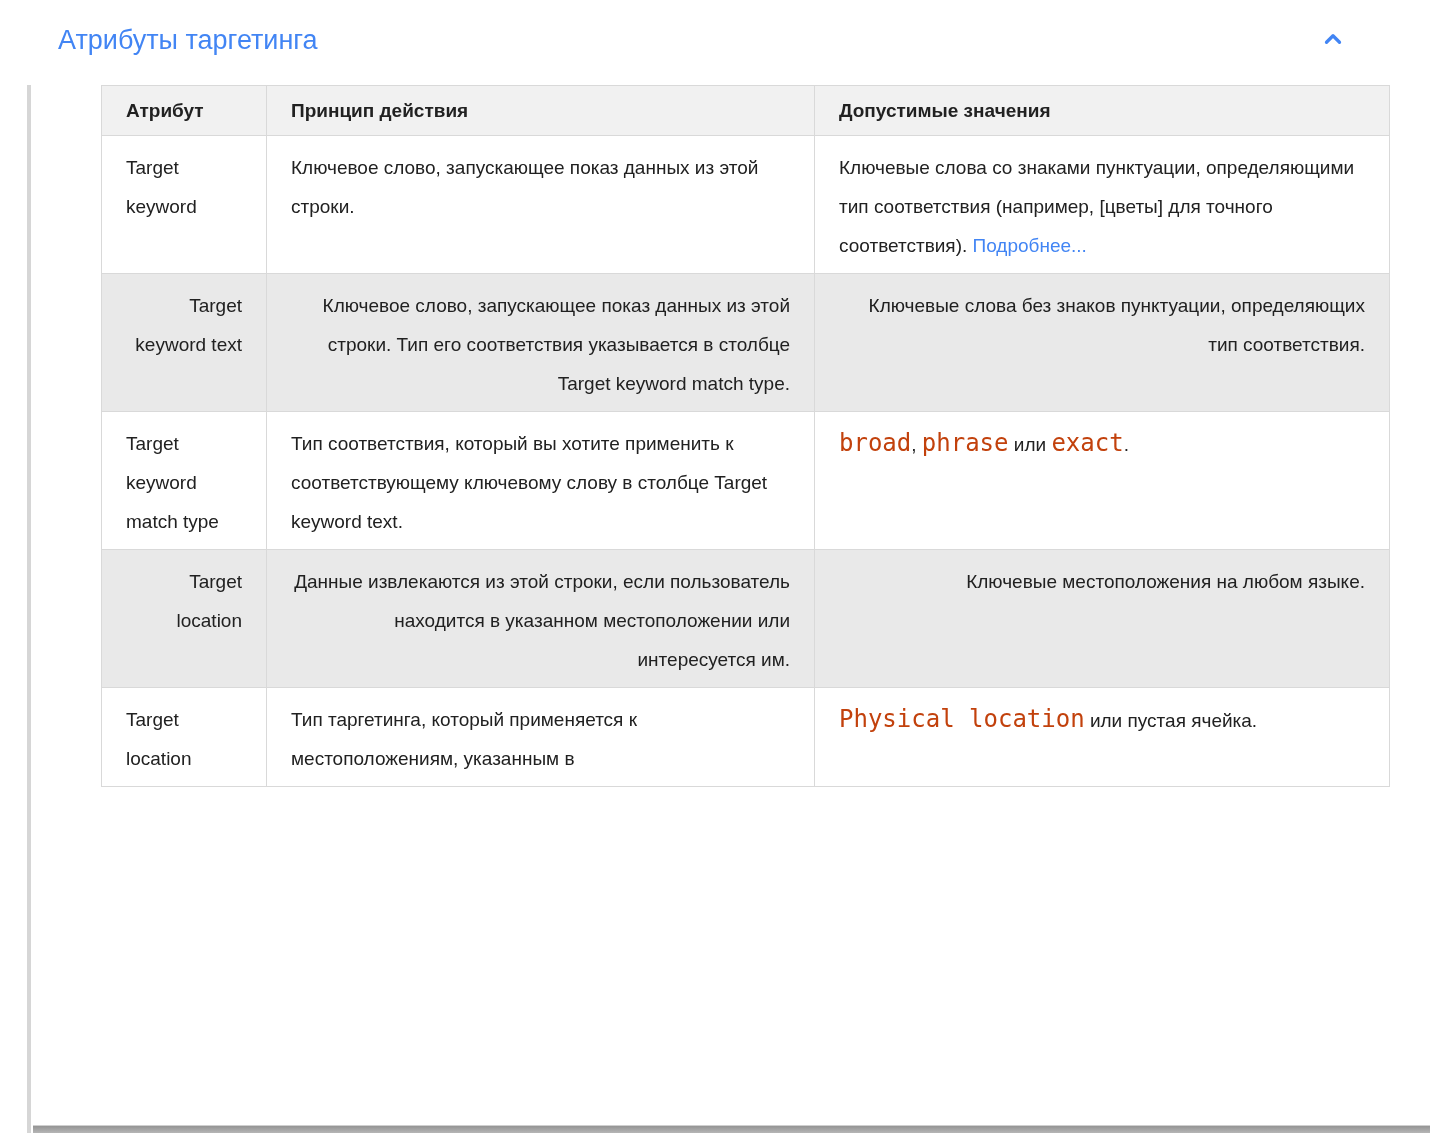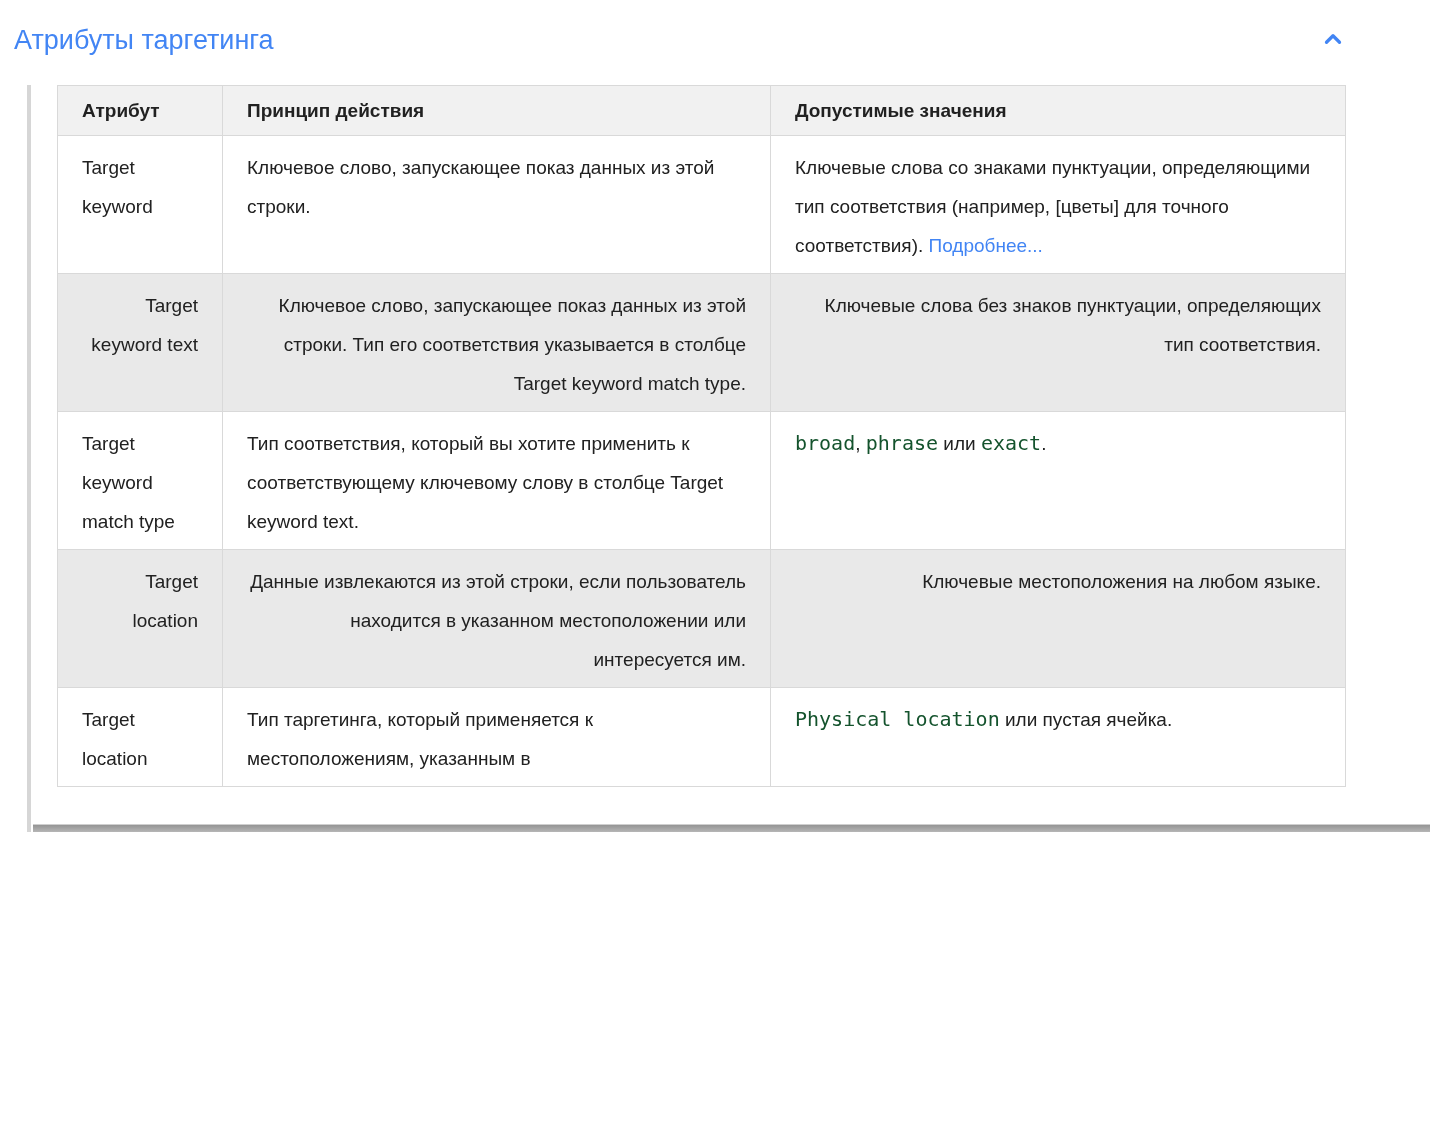--- a/index.html
+++ b/index.html
@@ -7,23 +7,24 @@
   body {
     font-family: "Liberation Sans", sans-serif;
     width: 1430px;
     height: 1136px;
     overflow: hidden;
     position: relative;
   }
   .page {
     position: relative;
     width: 1430px;
-    height: 832px;
+    height: 1133px;
     background: #ffffff;
     overflow: hidden;
+    padding-left: 44px;
   }
   .section-header {
     display: flex;
     justify-content: space-between;
     align-items: center;
     padding: 24px 82px 0 14px;
   }
   .section-title {
     color: #4285f4;
     font-size: 27px;
@@ -75,22 +76,22 @@
   table.attr-table td {
     padding: 12px 24px 8px 24px;
     line-height: 39px;
     background: #ffffff;
   }
   table.attr-table tr.shaded td { background: #e9e9e9; text-align: right; }
   .col-attr  { width: 165px; }
   .col-behav { width: 548px; }
   .code {
     font-family: "DejaVu Sans Mono", monospace;
-    color: #14532d;
-    font-size: 20px;
+    color: #c2410c;
+    font-size: 24px;
   }
   .more-link {
     color: #4285f4;
     text-decoration: none;
     cursor: pointer;
   }
   .bottom-bar {
     position: absolute;
     left: 33px;
     right: 0;

